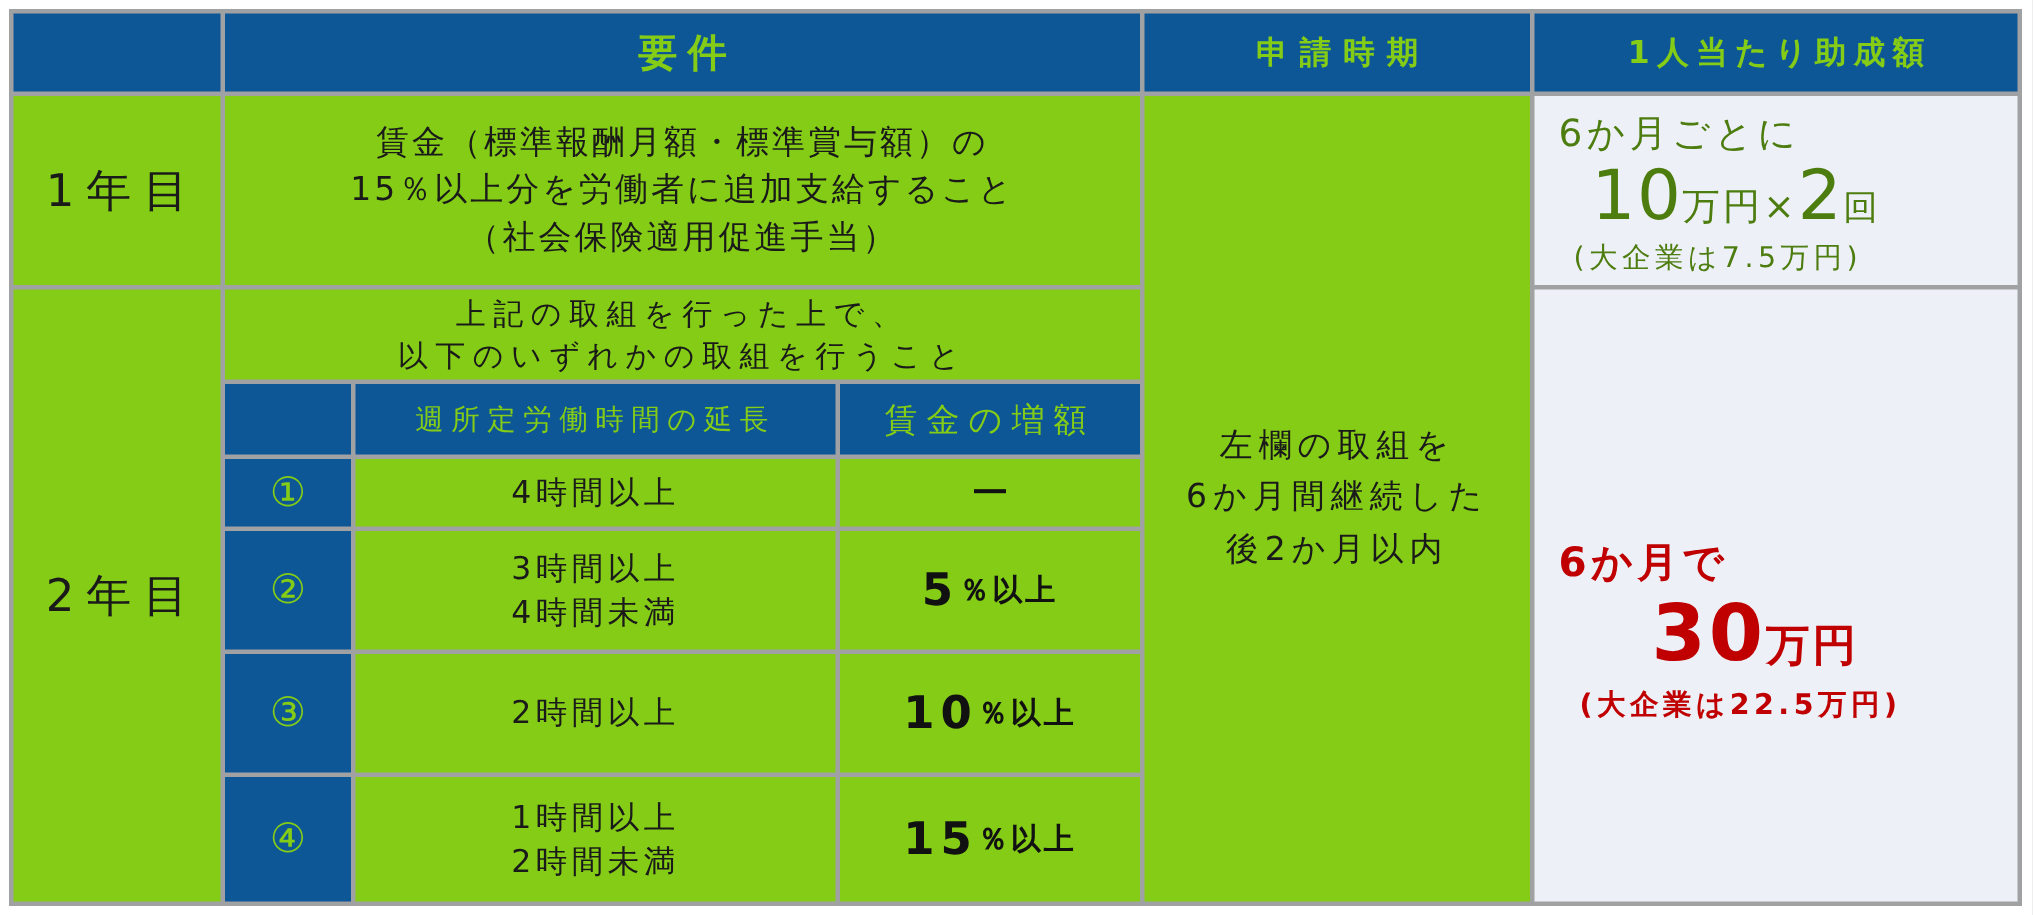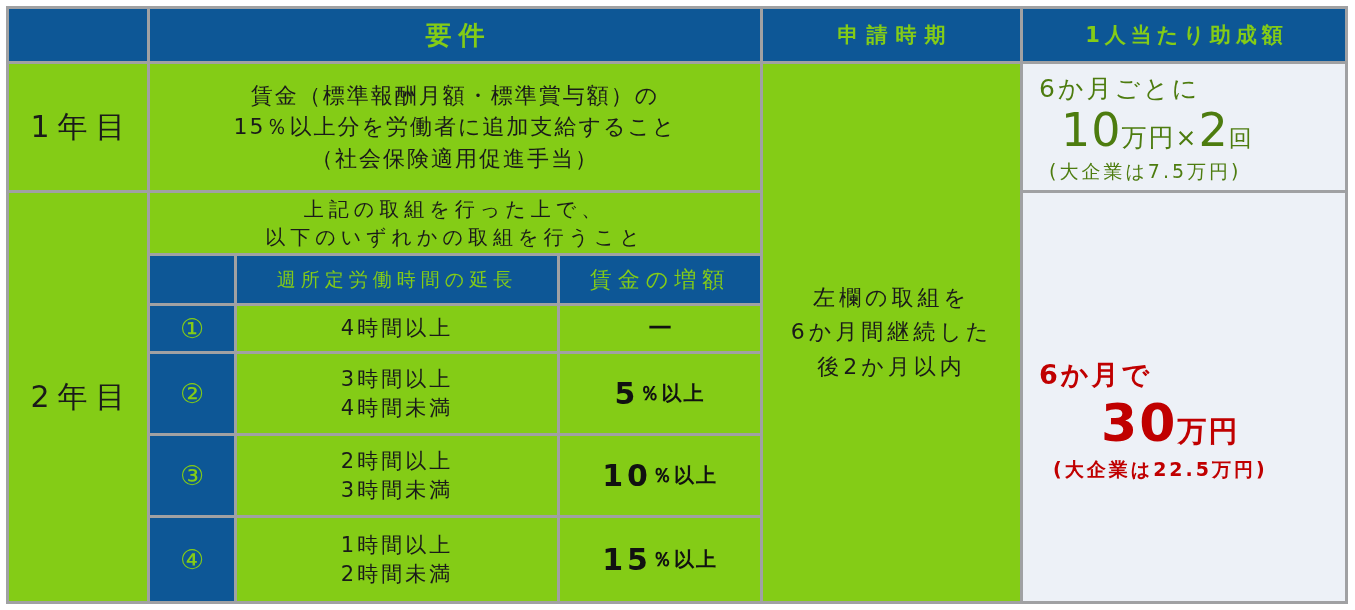--- a/index.html
+++ b/index.html
@@ -119,21 +119,20 @@
           <div>4時間未満</div>
         </div>
         <div class="cell wage">
           <span class="wnum">5</span>
             <span class="wunit">％以上</span>
         </div>
 
         <div class="cell blue ncirc">③</div>
         <div class="cell hours">
           <div>2時間以上</div>
-          <div>3時間未満</div>
         </div>
         <div class="cell wage">
           <span class="wnum">10</span>
             <span class="wunit">％以上</span>
         </div>
 
         <div class="cell blue ncirc">④</div>
         <div class="cell hours">
           <div>1時間以上</div>
           <div>2時間未満</div>

